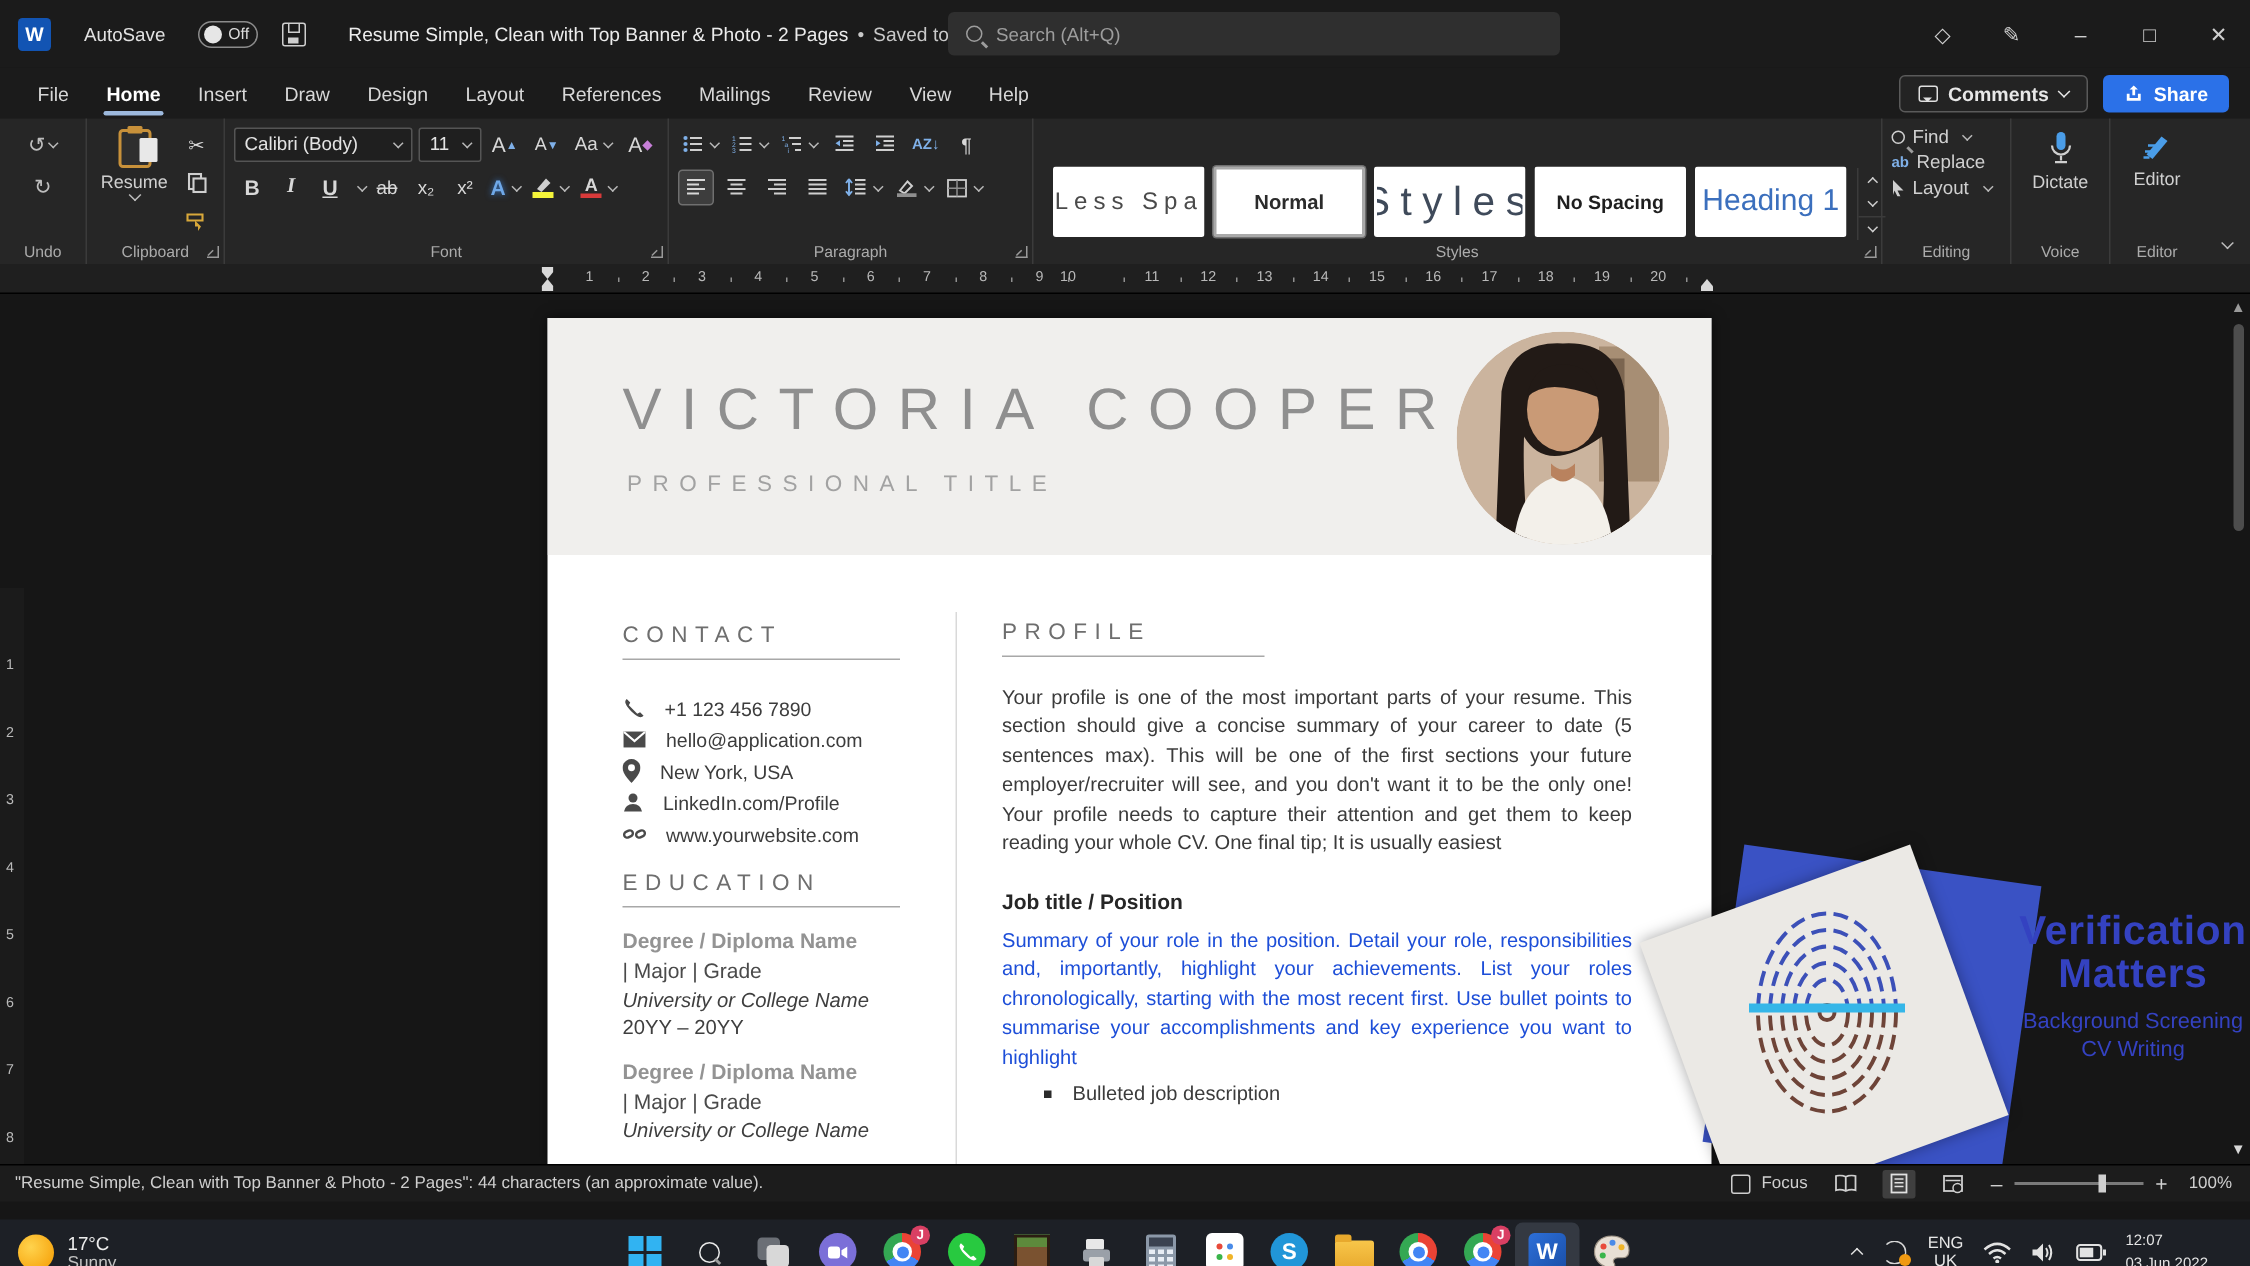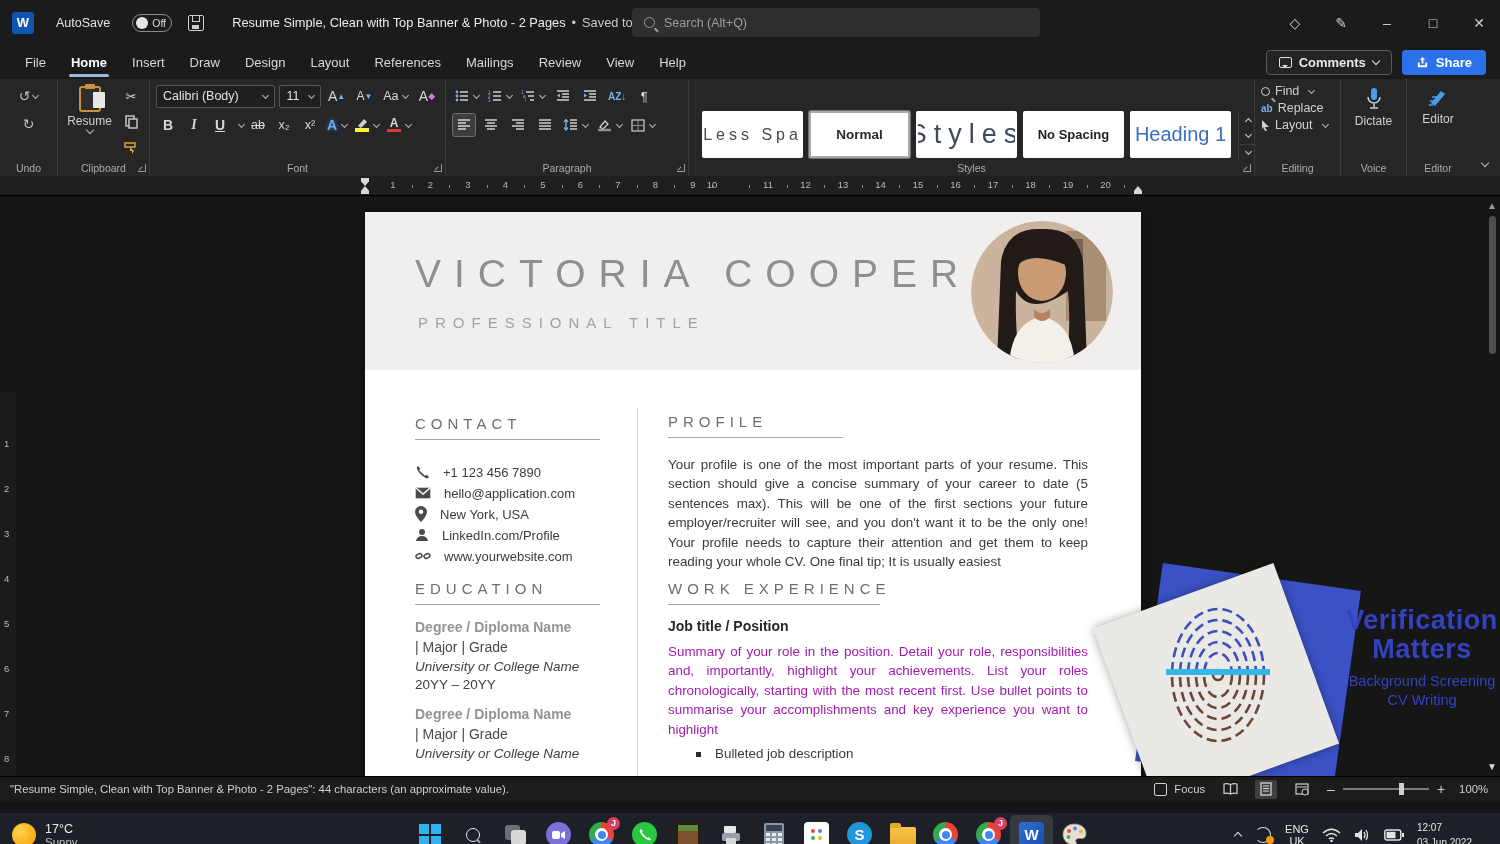--- a/index.html
+++ b/index.html
@@ -99,21 +99,21 @@
   .v-divider { position:absolute; left:272px; top:196px; width:1px; height:380px; background:#d9d9d9; }
   .contact-row { display:flex; align-items:center; gap:13px; height:20.5px; color:#3c3c3c; font-size:13px; }
   .contact-row svg { flex:none; }
   .edu-degree { font-size:14px; font-weight:bold; color:#939393; margin-top:14px; }
   .edu-major { font-size:14px; color:#4a4a4a; margin-top:4px; }
   .edu-school { font-size:13.5px; font-style:italic; color:#3f3f3f; margin-top:4px; }
   .edu-years { font-size:13.5px; color:#3f3f3f; margin-top:3px; }
   .job-title { font-size:14px; font-weight:bold; color:#262626; }
   .company-line { font-size:14px; color:#9b9b9b; margin-top:7px; }
   .company-line .pred { border-bottom:2px solid #a8cfe8; }
-  .work-summary { font-size:13.4px; color:#a21caf; line-height:19.4px; text-align:justify; margin-top:8px; }
+  .work-summary { font-size:13.4px; color:#1d4ed8; line-height:19.4px; text-align:justify; margin-top:8px; }
   .profile-body { font-size:13.4px; color:#3b3b3b; line-height:19.4px; text-align:justify; margin-top:17px; }
   .bullet-row { display:flex; gap:14px; font-size:13.4px; color:#3b3b3b; line-height:18.5px; padding-left:28px; }
   .bullet-row .sq { width:5px; height:5px; background:#2b2b2b; margin-top:7px; flex:none; }
 
   
   #wm { position:absolute; left:1118px; top:368px; width:382px; height:218px; }
   .wm-blue { position:absolute; left:30px; top:12px; width:200px; height:200px; background:#3a52c4; transform:rotate(8deg); }
   .wm-white { position:absolute; left:2px; top:26px; width:192px; height:192px; background:#ebe9e5; transform:rotate(-20deg); box-shadow:0 0 10px rgba(0,0,0,.35); }
   .wm-text { position:absolute; left:218px; top:42px; width:172px; text-align:center; color:#3442c1; }
   .wm-t1 { font-size:27px; font-weight:bold; line-height:29px; letter-spacing:.5px; }
@@ -640,21 +640,20 @@
       </div>
 
       <div class="v-divider"></div>
 
       <div class="rightcol" style="top:201px">
         <div class="sec-head" style="width:175px; display:inline-block">PROFILE</div>
         <div class="profile-body">Your profile is one of the most important parts of your resume. This section should give a concise summary of your career to date (5 sentences max). This will be one of the first sections your future employer/recruiter will see, and you don't want it to be the only one! Your profile needs to capture their attention and get them to keep reading your whole CV. One final tip; It is usually easiest</div>
       </div>
 
       <div class="rightcol" style="top:368px">
-        <div class="sec-head" style="width:212px; display:inline-block">WORK EXPERIENCE</div>
         <div class="job-title" style="margin-top:13px">Job title / Position</div>
         <div class="work-summary">Summary of your role in the position. Detail your role, responsibilities and, importantly, highlight your achievements. List your roles chronologically, starting with the most recent first. Use bullet points to summarise your accomplishments and key experience you want to highlight</div>
         <div style="margin-top:6px; display:flex; flex-direction:column; gap:0px">
           <div class="bullet-row">
               <span class="sq"></span>
               <span>Bulleted job description</span>
             </div>
 
         </div>
       </div>

